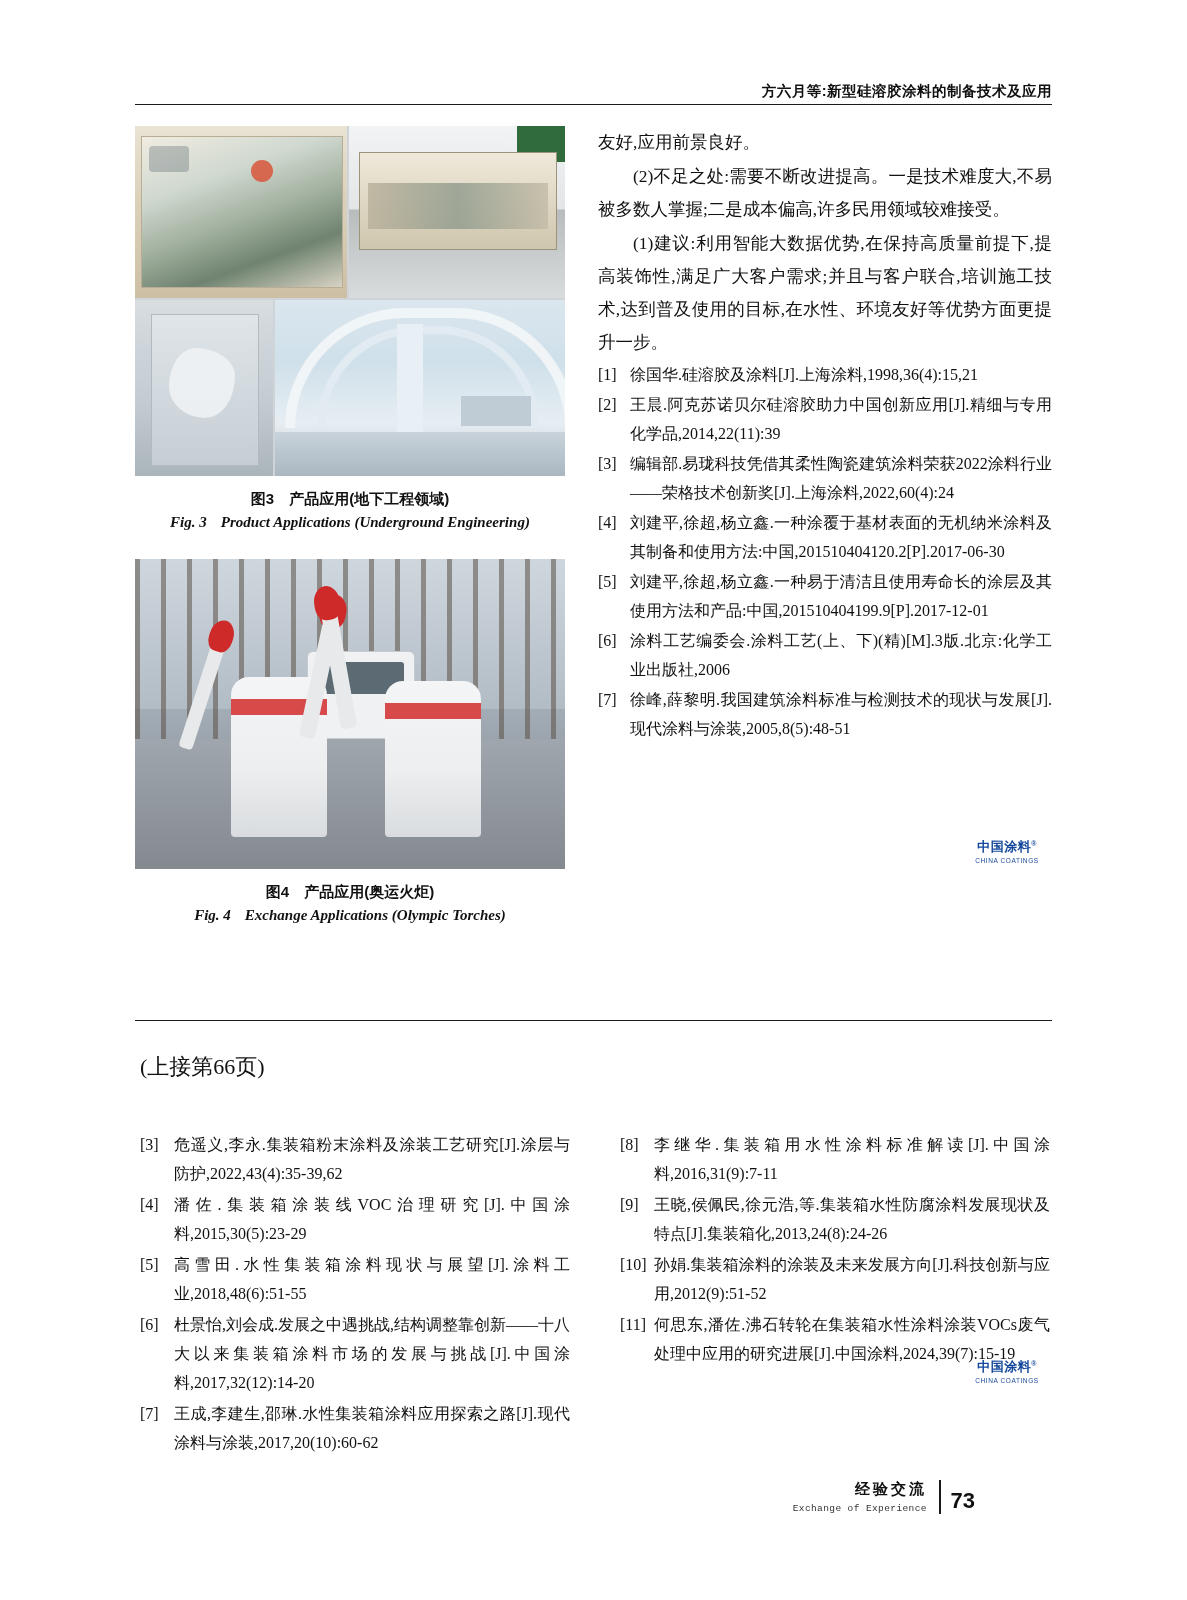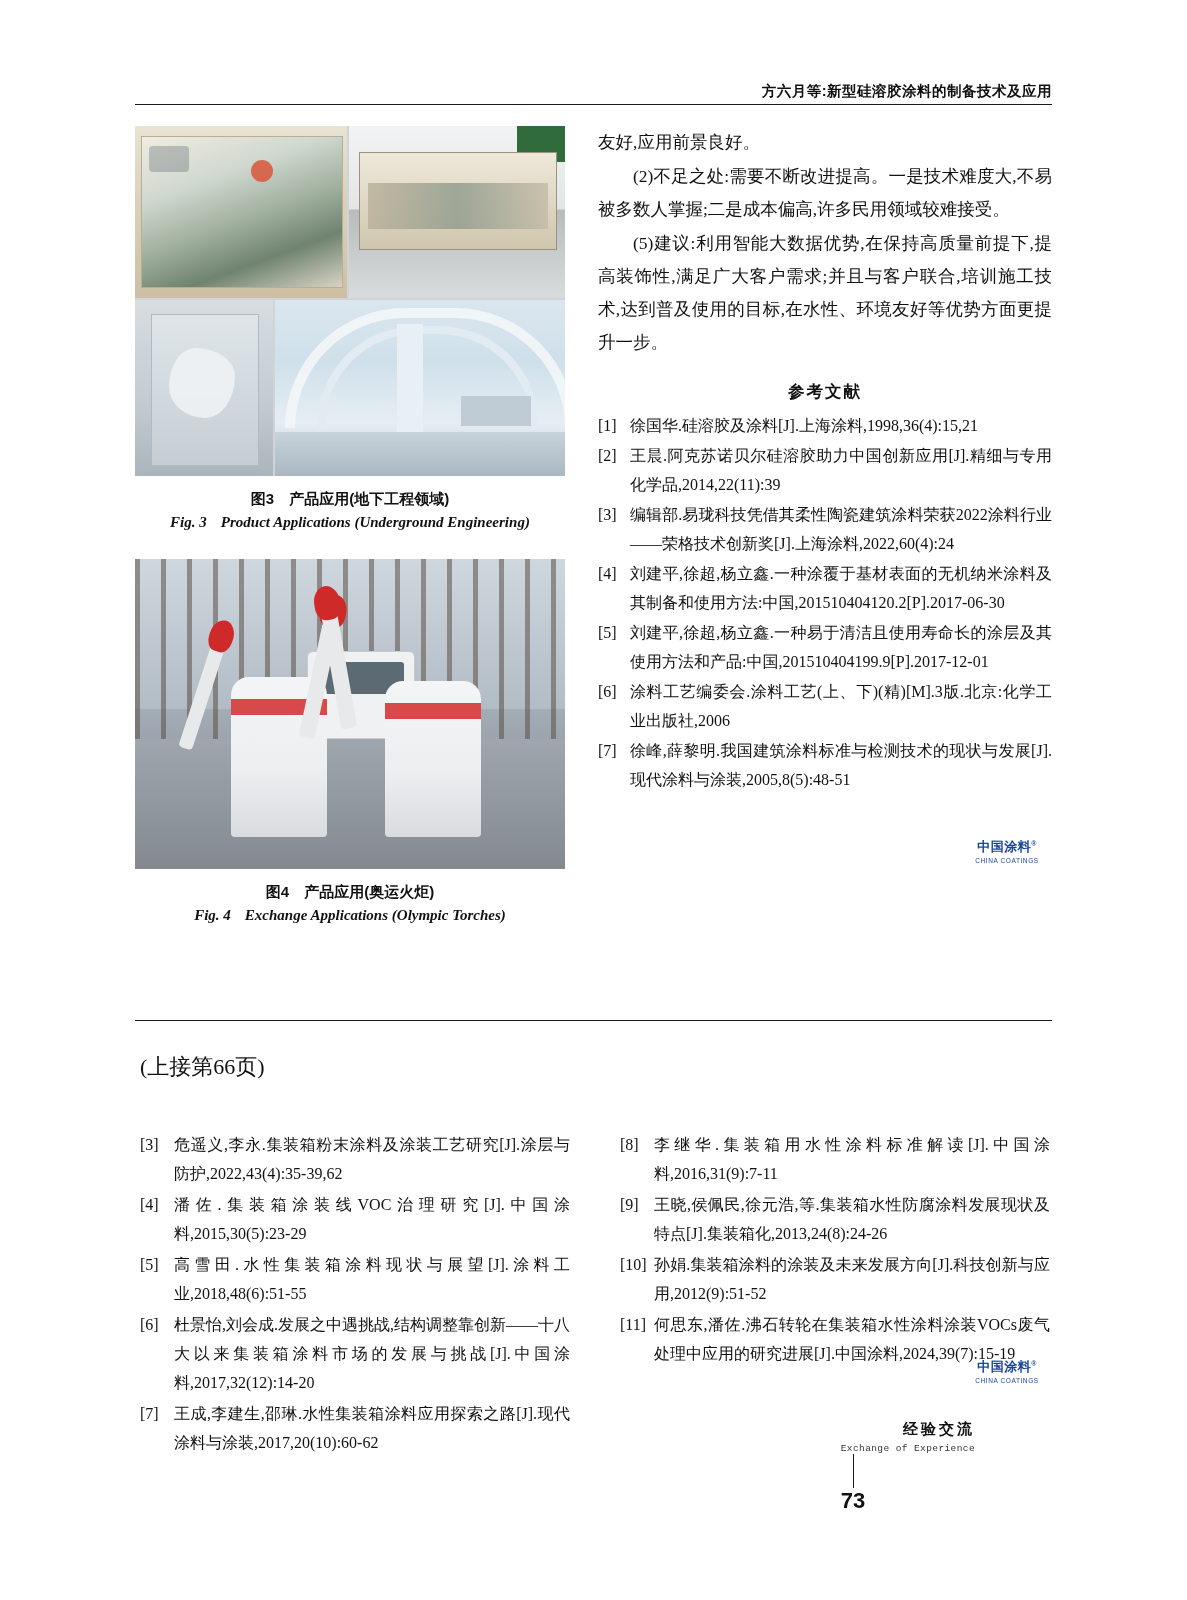--- a/index.html
+++ b/index.html
@@ -121,21 +121,21 @@
   .mid-rule{position:absolute;left:135px;top:1020px;width:917px;height:1.2px;background:#1a1a1a;}
   .cont-note{position:absolute;left:140px;top:1052px;font-size:22px;font-family:"Liberation Serif", serif;}
 
   .bot-left{position:absolute;left:140px;top:1130px;width:430px;}
   .bot-right{position:absolute;left:620px;top:1130px;width:430px;}
   .ref2{display:flex;font-size:16px;line-height:29px;margin-bottom:2px;}
   .ref2 .num{width:34px;flex:0 0 34px;}
   .ref2 .txt{flex:1;text-align:justify;}
 
   
-  .footer{position:absolute;right:135px;bottom:86px;display:flex;align-items:flex-start;flex-direction:column;}
+  .footer{position:absolute;right:135px;bottom:86px;display:flex;align-items:flex-end;}
   .footer .fcn{font-family:"Liberation Sans", sans-serif;font-weight:bold;font-size:15px;color:#111;letter-spacing:3px;}
   .footer .fen{font-family:Liberation Mono, monospace;font-size:9.5px;color:#333;letter-spacing:.4px;margin-top:4px;}
   .footer .bar{width:1.6px;height:34px;background:#1a1a1a;margin:0 10px 0 12px;}
   .footer .pg{font-family:"Liberation Sans", sans-serif;font-size:22px;font-weight:bold;color:#111;}
 </style>
 </head>
 <body>
 
 <div class="page">
 
@@ -186,23 +186,22 @@
     </div>
     <div class="cap-cn">图4　产品应用(奥运火炬)</div>
     <div class="cap-en">
       <span class="lbl">Fig. 4</span><span>Exchange Applications (Olympic Torches)</span>
     </div>
   </div>
 
   <div class="col-right">
     <p class="para">友好,应用前景良好。</p>
     <p class="para indent">(2)不足之处:需要不断改进提高。一是技术难度大,不易被多数人掌握;二是成本偏高,许多民用领域较难接受。</p>
-    <p class="para indent">(5)建议:利用智能大数据优势,在保持高质量前提下,提高装饰性,满足广大客户需求;并且与客户联合,培训施工技术,达到普及使用的目标,在水性、环境友好等优势方面更提升一步。</p>
-
-    <div class="ref-title">参考文献</div>
+    <p class="para indent">(1)建议:利用智能大数据优势,在保持高质量前提下,提高装饰性,满足广大客户需求;并且与客户联合,培训施工技术,达到普及使用的目标,在水性、环境友好等优势方面更提升一步。</p>
+
 
     <div class="ref">
       <span class="num">[1]</span>
       <span class="txt">徐国华.硅溶胶及涂料[J].上海涂料,1998,36(4):15,21</span>
     </div>
     <div class="ref">
       <span class="num">[2]</span>
       <span class="txt">王晨.阿克苏诺贝尔硅溶胶助力中国创新应用[J].精细与专用化学品,2014,22(11):39</span>
     </div>
     <div class="ref">

